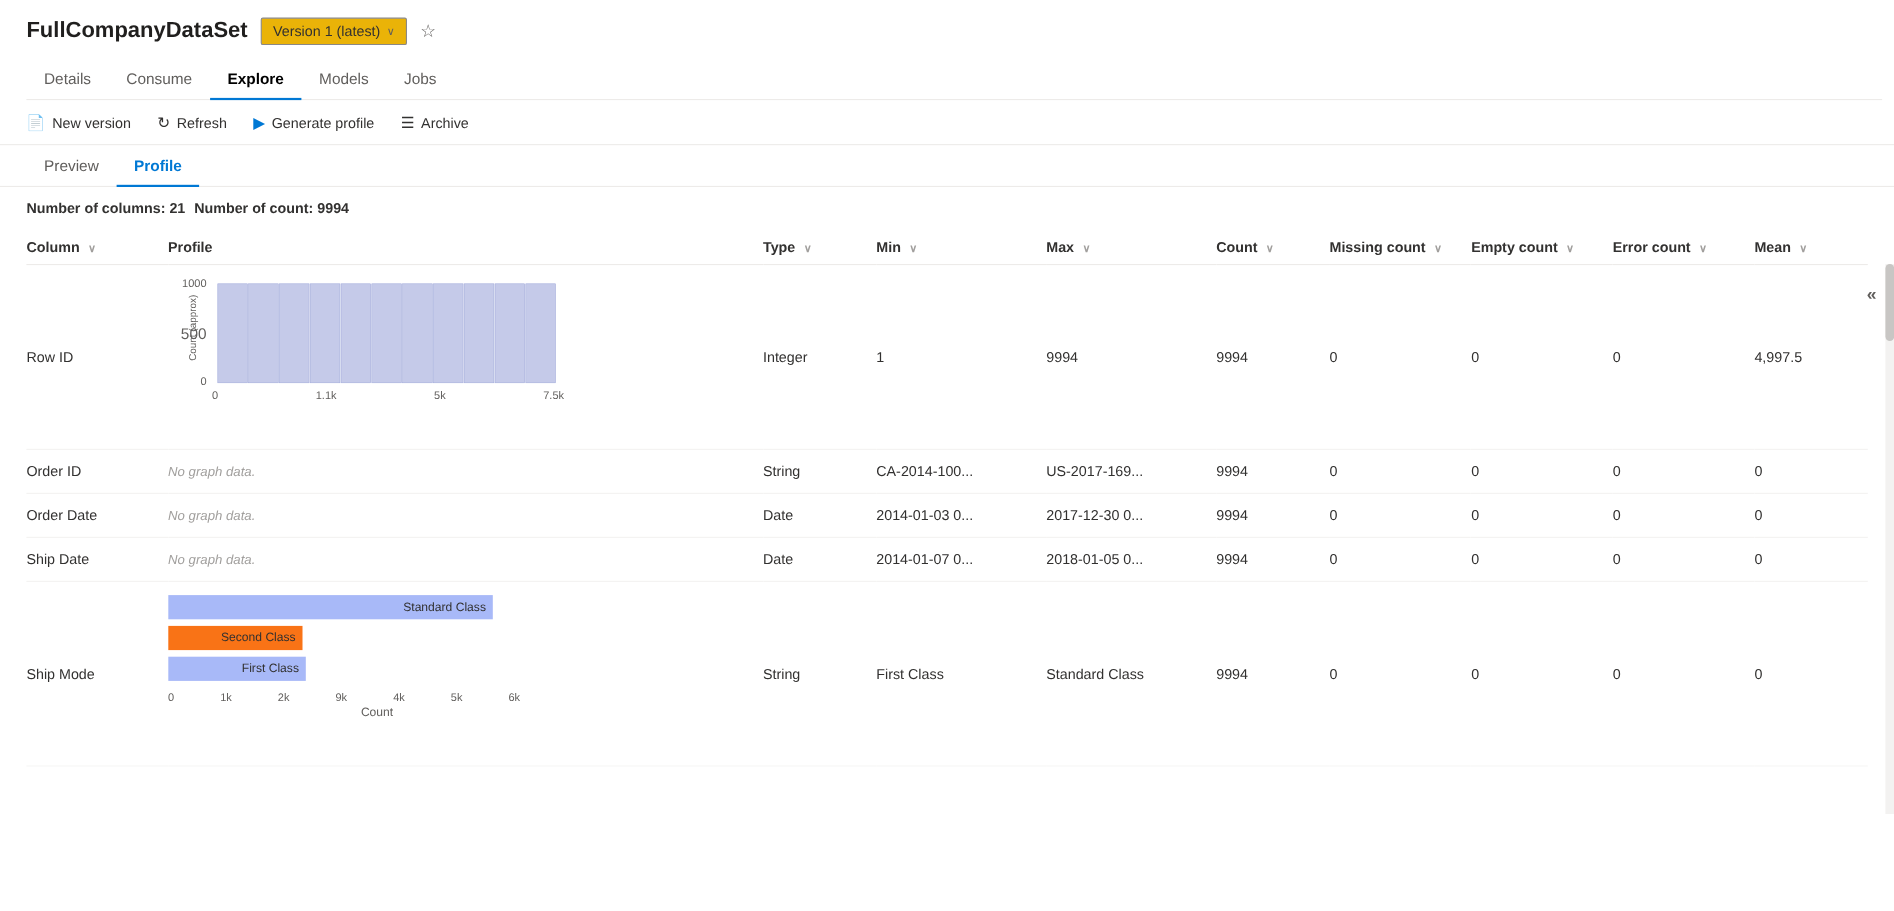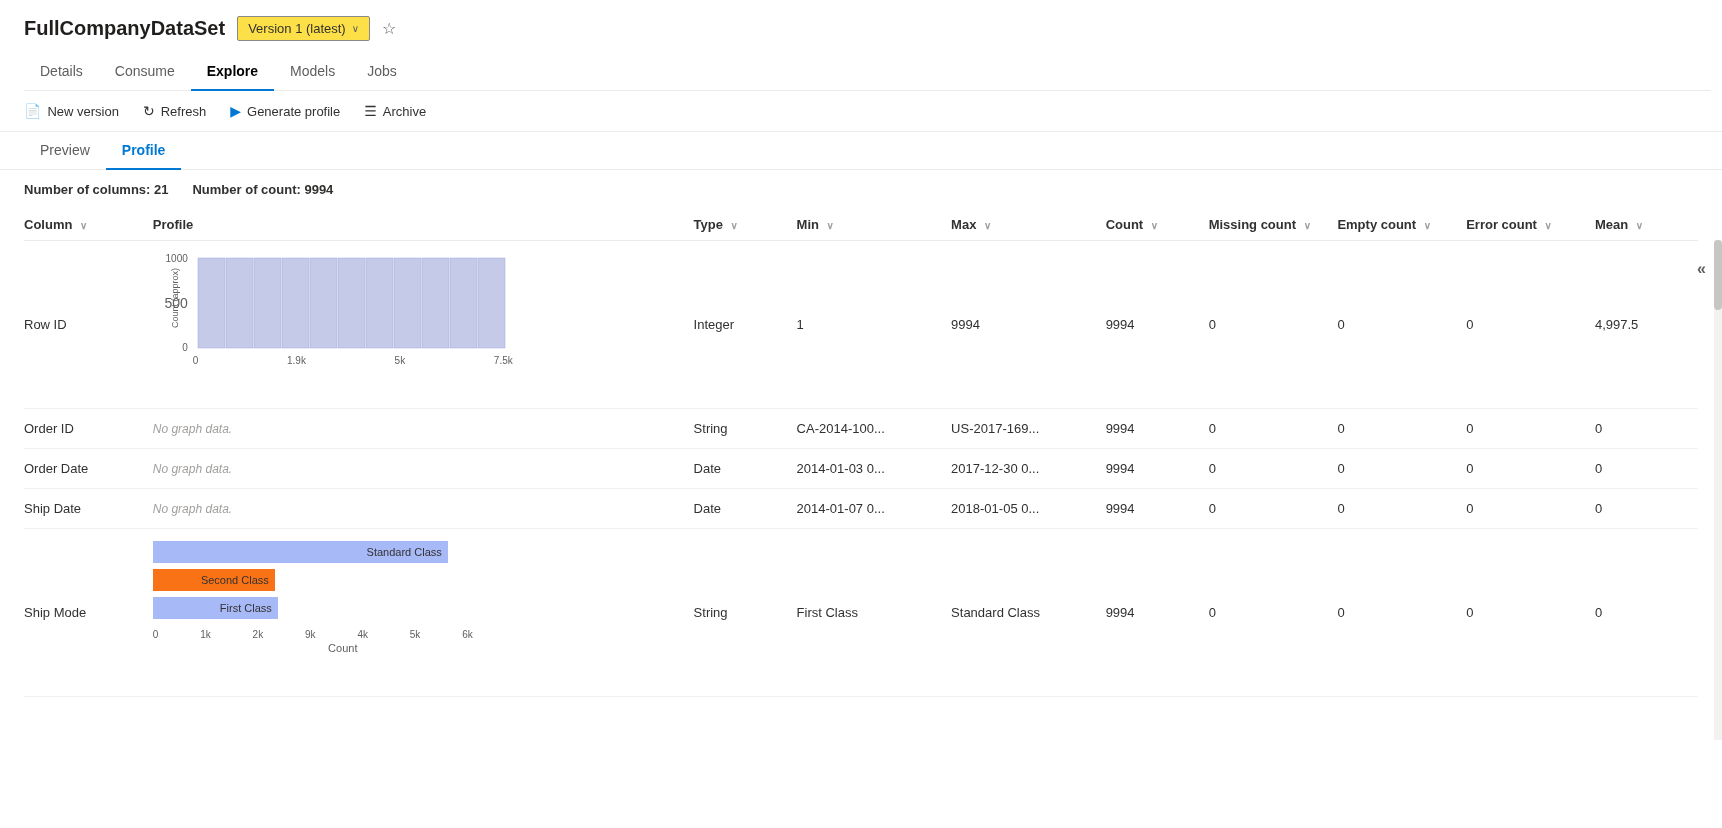--- a/index.html
+++ b/index.html
@@ -1,37 +1,37 @@
 <!DOCTYPE html>
 <html><head>
   <meta charset="utf-8">
   <style>
     * { box-sizing: border-box; margin: 0; padding: 0; }
     body { font-family: 'Segoe UI', Arial, sans-serif; font-size: 13px; color: #323130; background: #fff; overflow-x: hidden; }
 
     .header { padding: 16px 11px 0 24px; }
     .title-row { display: flex; align-items: center; gap: 12px; margin-bottom: 12px; }
     .title { font-size: 20px; font-weight: 600; color: #201f1e; }
-    .version-selector { display: flex; align-items: center; border: 1px solid #8a8886; border-radius: 2px; padding: 4px 10px; font-size: 13px; cursor: pointer; gap: 6px; background: #fde047; }
+    .version-selector { display: flex; align-items: center; border: 1px solid #8a8886; border-radius: 2px; padding: 4px 10px; font-size: 13px; cursor: pointer; gap: 6px; background: #eab308; }
     .version-selector .chevron { font-size: 10px; color: #605e5c; }
     .star-icon { color: #605e5c; font-size: 16px; cursor: pointer; }
 
     .nav-tabs { display: flex; gap: 0; border-bottom: 1px solid #edebe9; margin-bottom: 0; }
     .nav-tab { padding: 10px 16px; font-size: 14px; cursor: pointer; color: #605e5c; border-bottom: 2px solid transparent; margin-bottom: -1px; }
     .nav-tab.active { color: #000000; border-bottom: 2px solid #0078d4; font-weight: 600; }
 
     .toolbar { display: flex; align-items: center; gap: 24px; padding: 12px 24px; border-bottom: 1px solid #edebe9; }
     .toolbar-btn { display: flex; align-items: center; gap: 6px; cursor: pointer; color: #323130; font-size: 13px; }
     .toolbar-icon { font-size: 14px; }
 
     .sub-tabs { display: flex; gap: 0; padding: 0 24px; border-bottom: 1px solid #edebe9; }
     .sub-tab { padding: 10px 16px; font-size: 14px; cursor: pointer; color: #605e5c; border-bottom: 2px solid transparent; margin-bottom: -1px; }
     .sub-tab.active { color: #0078d4; border-bottom: 2px solid #0078d4; font-weight: 600; }
 
-    .stats-row { padding: 12px 24px; font-size: 13px; color: #323130; display: flex; gap: 24px; }
+    .stats-row { padding: 12px 24px; font-size: 13px; color: #323130; display: flex; gap: 8px; }
     .stats-row span { font-weight: 600; }
 
     .table-container { padding: 0 24px; overflow-x: auto; position: relative; }
     table { width: 100%; border-collapse: collapse; table-layout: fixed; }
     thead tr { border-bottom: 1px solid #edebe9; }
     thead th { padding: 8px 12px 8px 0; font-weight: 600; font-size: 13px; color: #323130; text-align: left; white-space: nowrap; vertical-align: bottom; }
     thead th .sort-icon { font-size: 10px; color: #a19f9d; margin-left: 4px; }
     tbody tr { border-bottom: 1px solid #f3f2f1; }
     tbody td { padding: 12px 12px 12px 0; vertical-align: middle; font-size: 13px; color: #323130; }
     .col-column { width: 100px; }
@@ -146,21 +146,21 @@
               <rect x="117" y="5" width="27" height="90" fill="#c5cae9" stroke="#9fa8da" stroke-width="0.5"></rect>
               <rect x="145" y="5" width="27" height="90" fill="#c5cae9" stroke="#9fa8da" stroke-width="0.5"></rect>
               <rect x="173" y="5" width="27" height="90" fill="#c5cae9" stroke="#9fa8da" stroke-width="0.5"></rect>
               <rect x="201" y="5" width="27" height="90" fill="#c5cae9" stroke="#9fa8da" stroke-width="0.5"></rect>
               <rect x="229" y="5" width="27" height="90" fill="#c5cae9" stroke="#9fa8da" stroke-width="0.5"></rect>
               <rect x="257" y="5" width="27" height="90" fill="#c5cae9" stroke="#9fa8da" stroke-width="0.5"></rect>
               <rect x="285" y="5" width="27" height="90" fill="#c5cae9" stroke="#9fa8da" stroke-width="0.5"></rect>
             </svg>
             <div style="display:flex; justify-content:space-between; width:320px; font-size:10px; color:#605e5c; padding-top:2px;">
               <span>0</span>
-              <span>1.9k</span>
+              <span>1.1k</span>
               <span>5k</span>
               <span>7.5k</span>
             </div>
           </div>
         </td>
         <td>Integer</td>
         <td>1</td>
         <td>9994</td>
         <td>9994</td>
         <td>0</td>

